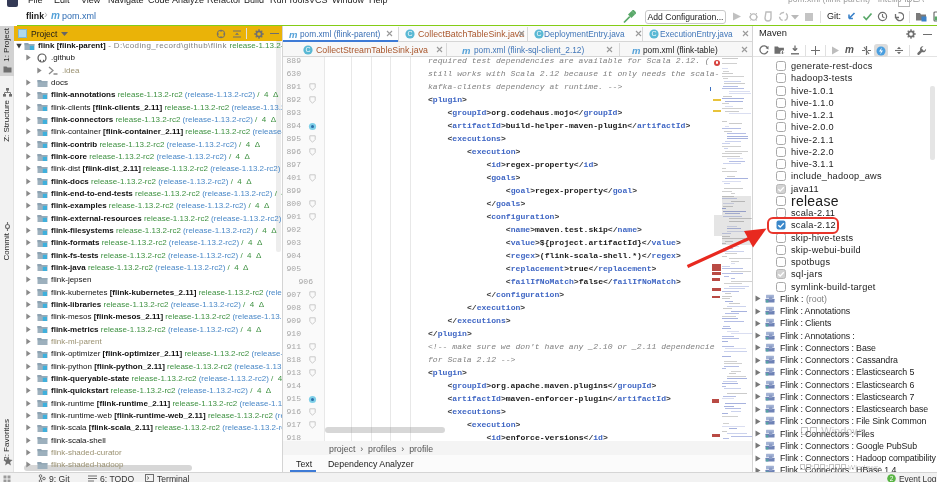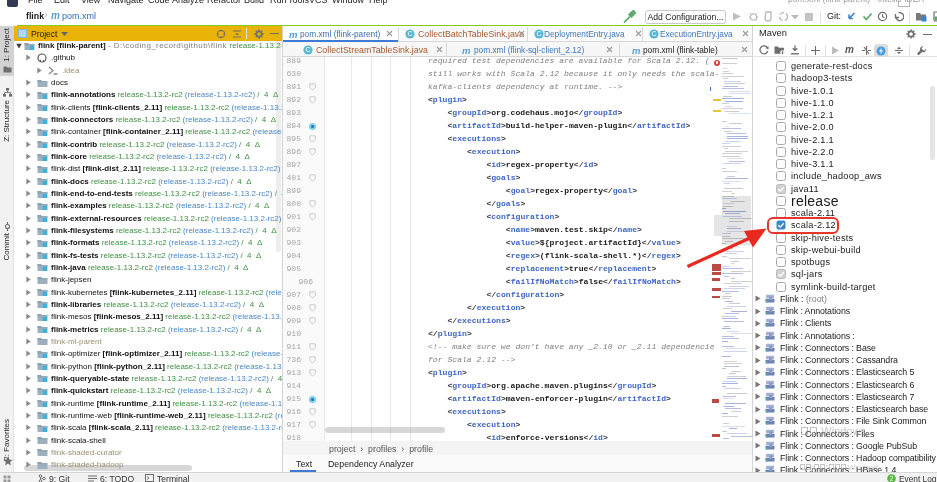--- a/index.html
+++ b/index.html
@@ -737,21 +737,21 @@
 <path d="M0.8 0.8 H6.2 V4.5 L3.5 7.2 L0.8 4.5 Z" fill="none" stroke="#c9c9c9" stroke-width="1"></path>
     </svg>
 <div class="abs mono" style="left:164.464px;top:257.0px;height:13.0px;line-height:13.0px;white-space:pre"><span class="br">&lt;/</span><span class="tn">executions</span><span class="br">&gt;</span></div>
 <div class="abs mono" style="left:0;top:270.0px;width:18px;height:13.0px;line-height:13.0px;text-align:right;color:#a6a6a6">910</div>
 <div class="abs mono" style="left:145.0px;top:270.0px;height:13.0px;line-height:13.0px;white-space:pre"><span class="br">&lt;/</span><span class="tn">plugin</span><span class="br">&gt;</span></div>
 <div class="abs mono" style="left:0;top:283.0px;width:18px;height:13.0px;line-height:13.0px;text-align:right;color:#a6a6a6">911</div>
 <svg class="abs" style="left:26px;top:286.2px" width="7" height="8" viewBox="0 0 7 8">
 <path d="M0.8 0.8 H6.2 V4.5 L3.5 7.2 L0.8 4.5 Z" fill="none" stroke="#c9c9c9" stroke-width="1"></path>
     </svg>
 <div class="abs mono cmt" style="left:145.0px;top:283.0px;height:13.0px;line-height:13.0px;white-space:pre">&lt;!-- make sure we don't have any _2.10 or _2.11 dependencie</div>
-<div class="abs mono" style="left:0;top:296.0px;width:18px;height:13.0px;line-height:13.0px;text-align:right;color:#a6a6a6">736</div>
+<div class="abs mono" style="left:0;top:296.0px;width:18px;height:13.0px;line-height:13.0px;text-align:right;color:#a6a6a6">818</div>
 <svg class="abs" style="left:26px;top:299.2px" width="7" height="8" viewBox="0 0 7 8">
 <path d="M0.8 0.8 H6.2 V4.5 L3.5 7.2 L0.8 4.5 Z" fill="none" stroke="#c9c9c9" stroke-width="1"></path>
     </svg>
 <div class="abs mono cmt" style="left:145.0px;top:296.0px;height:13.0px;line-height:13.0px;white-space:pre">for Scala 2.12 --&gt;</div>
 <div class="abs mono" style="left:0;top:309.0px;width:18px;height:13.0px;line-height:13.0px;text-align:right;color:#a6a6a6">913</div>
 <svg class="abs" style="left:26px;top:312.2px" width="7" height="8" viewBox="0 0 7 8">
 <path d="M0.8 0.8 H6.2 V4.5 L3.5 7.2 L0.8 4.5 Z" fill="none" stroke="#c9c9c9" stroke-width="1"></path>
     </svg>
 <div class="abs mono" style="left:145.0px;top:309.0px;height:13.0px;line-height:13.0px;white-space:pre"><span class="br">&lt;</span><span class="tn">plugin</span><span class="br">&gt;</span></div>
 <div class="abs mono" style="left:0;top:322.0px;width:18px;height:13.0px;line-height:13.0px;text-align:right;color:#a6a6a6">914</div>

